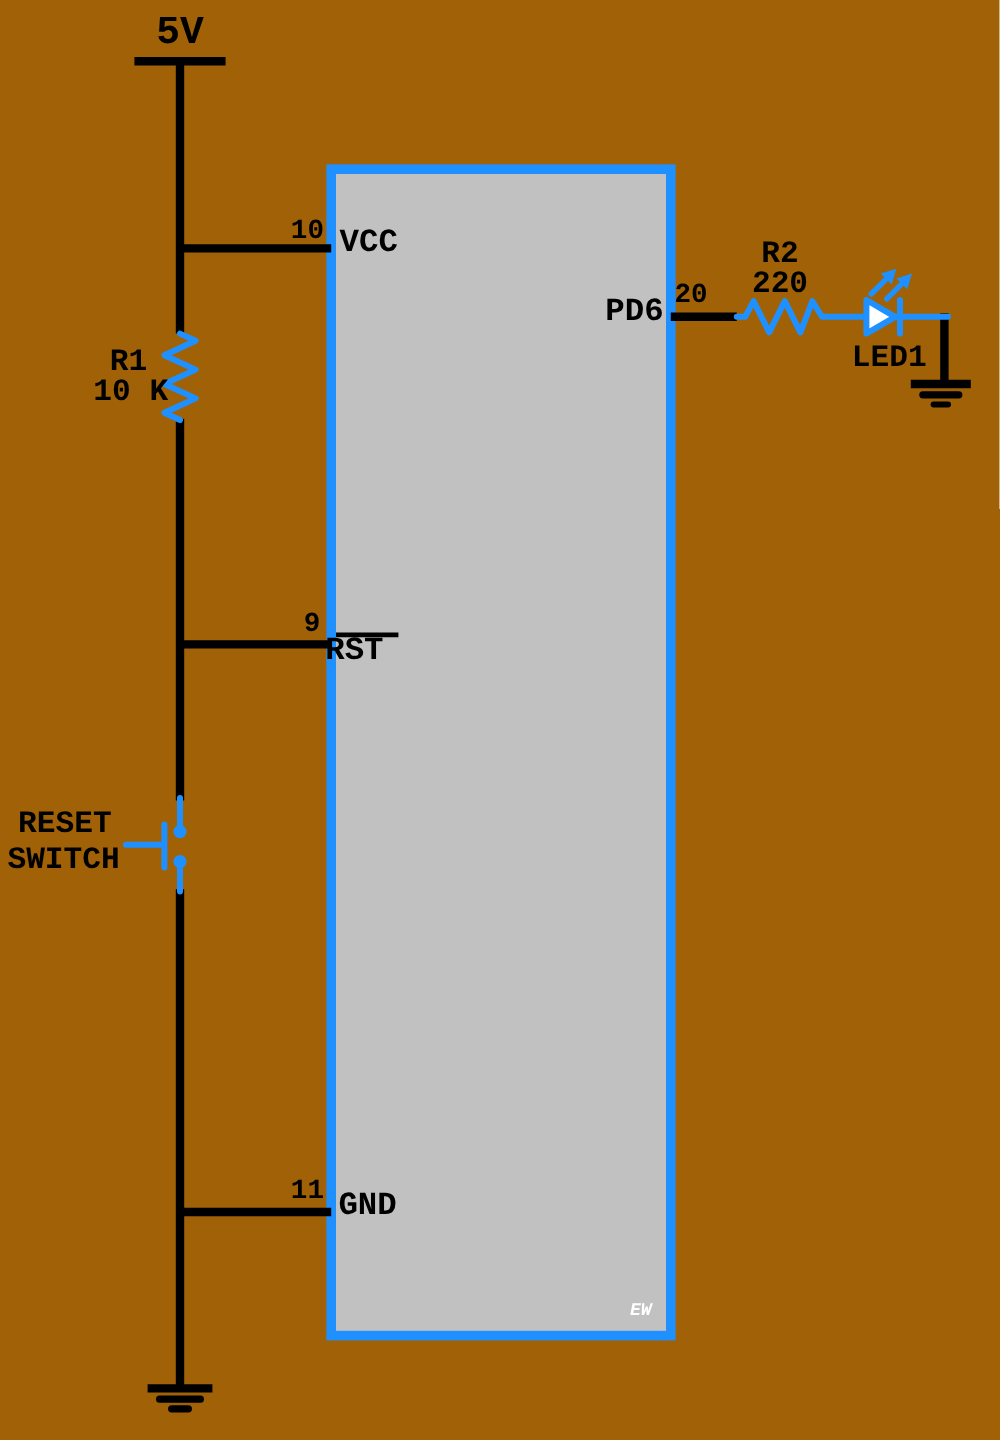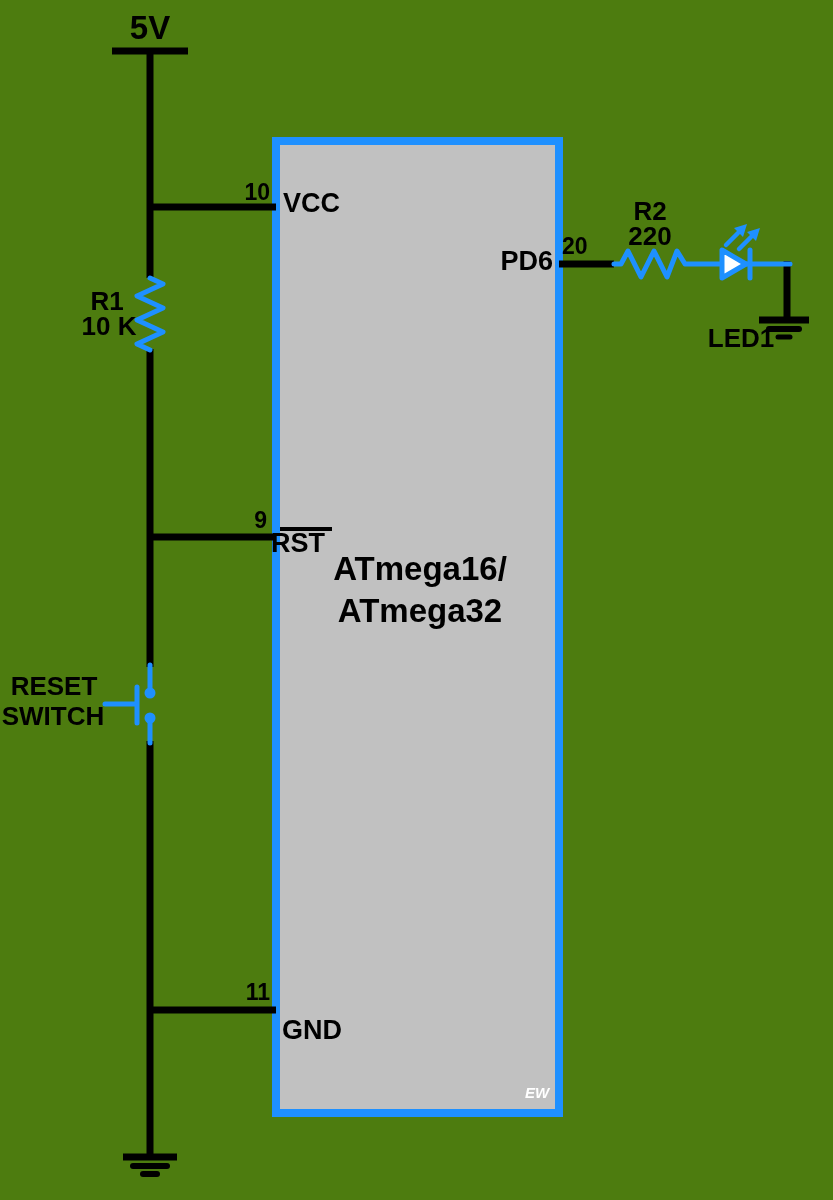--- a/index.html
+++ b/index.html
@@ -1,20 +1,20 @@
 <!DOCTYPE html>
 <html><head>
 <meta charset="utf-8">
 <style>
   html,body{margin:0;padding:0;background:#ffffff;}
   #canvas{
     position:relative;
     width:833px;height:1200px;
-    background:#4d7c0f;
-    font-family:Liberation Sans, sans-serif;
+    background:#a16207;
+    font-family:Liberation Mono, monospace;
     overflow:hidden;
   }
   #schematic-svg{position:absolute;left:0;top:0;}
   .lbl{
     position:absolute;
     font-weight:bold;
     color:#000;
     line-height:1;
     white-space:nowrap;
   }
@@ -86,34 +86,32 @@
 
   <div class="lbl ctr" style="left:150px;top:11px;font-size:33px;">5V</div>
 
   <div class="lbl pin-num" style="right:563px;top:181px;">10</div>
   <div class="lbl pin-name" style="left:283px;top:190px;">VCC</div>
 
   <div class="lbl pin-num" style="right:566px;top:509px;">9</div>
   <div class="lbl pin-name" style="left:271px;top:530px;">RST</div>
 
   <div class="lbl pin-num" style="right:563px;top:981px;">11</div>
-  <div class="lbl pin-name" style="left:282px;top:993px;margin-top:24px;">GND</div>
+  <div class="lbl pin-name" style="left:282px;top:993px;">GND</div>
 
   <div class="lbl pin-num" style="left:562px;top:235px;">20</div>
   <div class="lbl pin-name" style="right:280px;top:248px;">PD6</div>
 
-  <div class="lbl ic-title ctr" style="left:420px;top:552px;">ATmega16/</div>
-  <div class="lbl ic-title ctr" style="left:420px;top:594px;">ATmega32</div>
 
   <div class="lbl comp ctr" style="left:107px;top:288px;">R1</div>
   <div class="lbl comp ctr" style="left:109px;top:313px;">10 K</div>
 
   <div class="lbl comp ctr" style="left:650px;top:198px;">R2</div>
   <div class="lbl comp ctr" style="left:650px;top:223px;">220</div>
 
-  <div class="lbl comp ctr" style="left:741px;top:285px;margin-top:40px;">LED1</div>
+  <div class="lbl comp ctr" style="left:741px;top:285px;">LED1</div>
 
   <div class="lbl comp ctr" style="left:54px;top:673px;">RESET</div>
   <div class="lbl comp ctr" style="left:53px;top:703px;">SWITCH</div>
 
   <div class="lbl watermark" style="left:525px;top:1085px;color:#ffffff;">EW</div>
 
 </div>
 
 </body></html>

